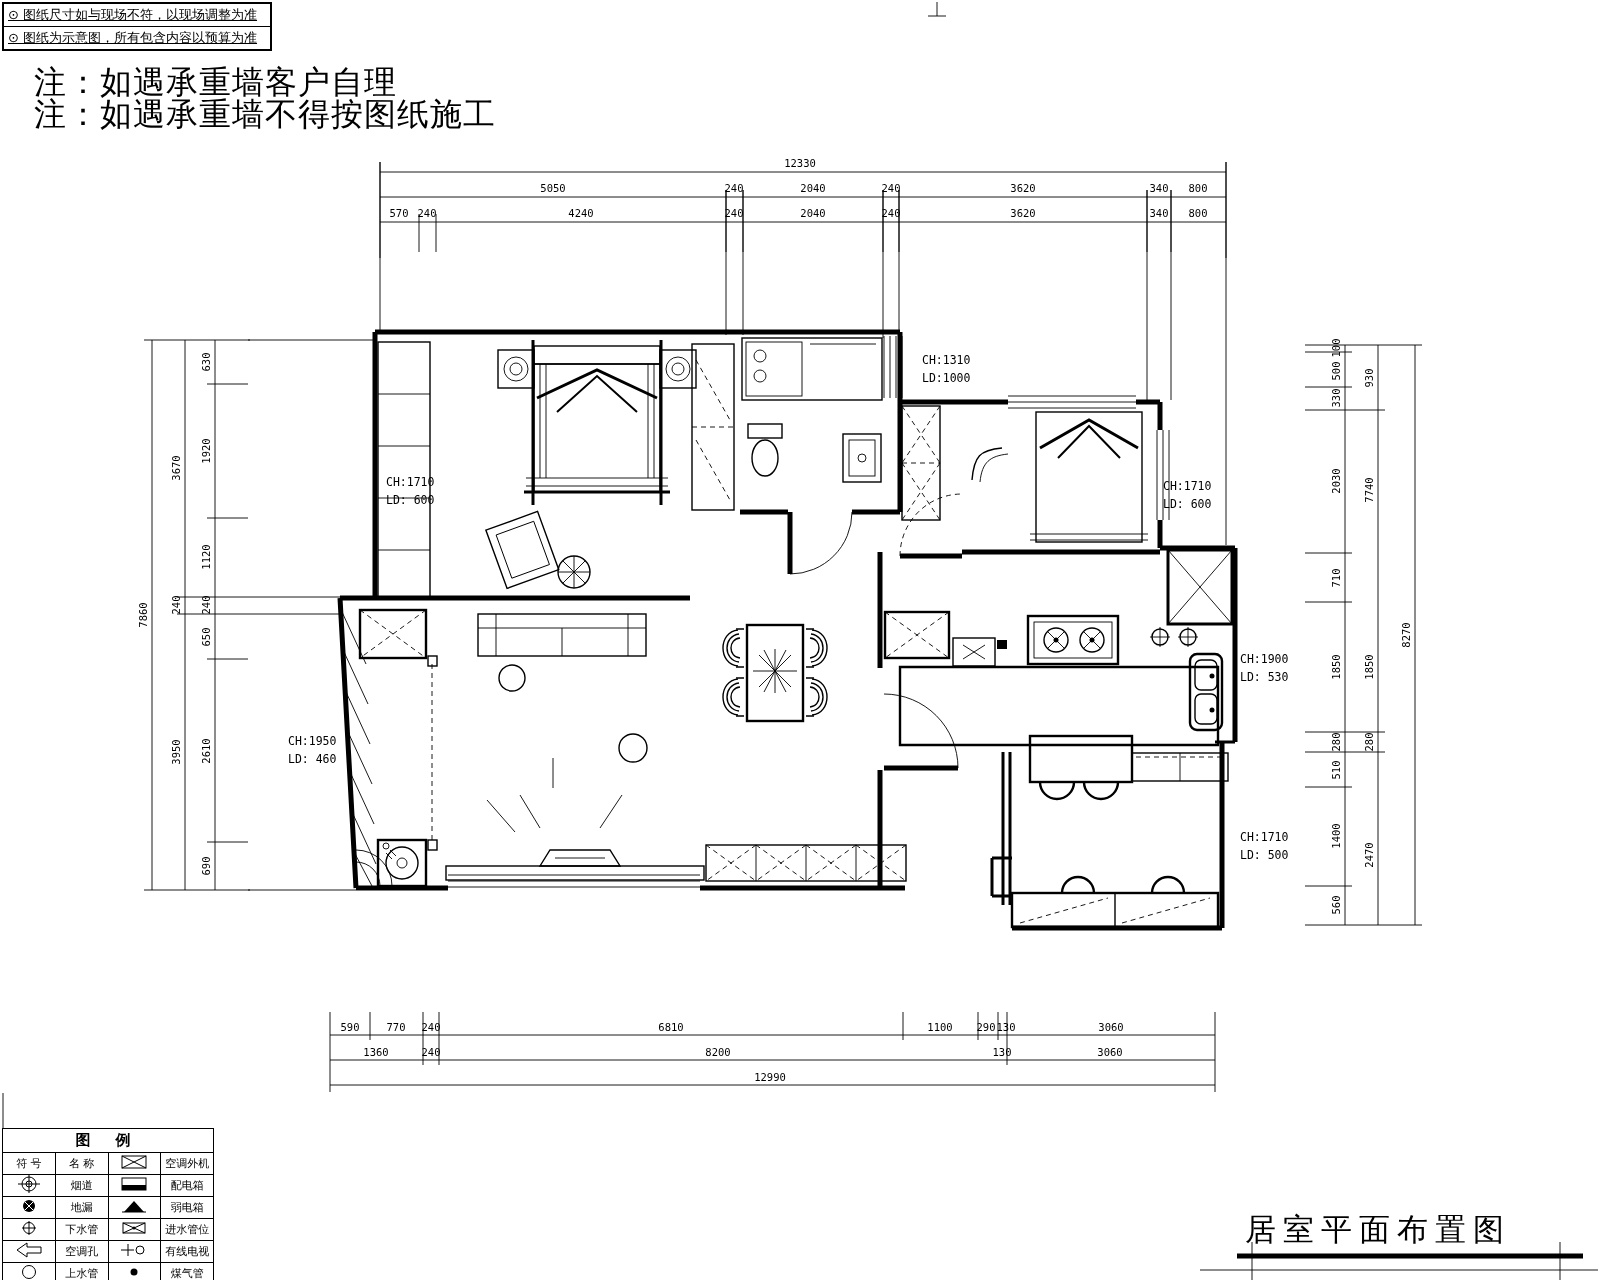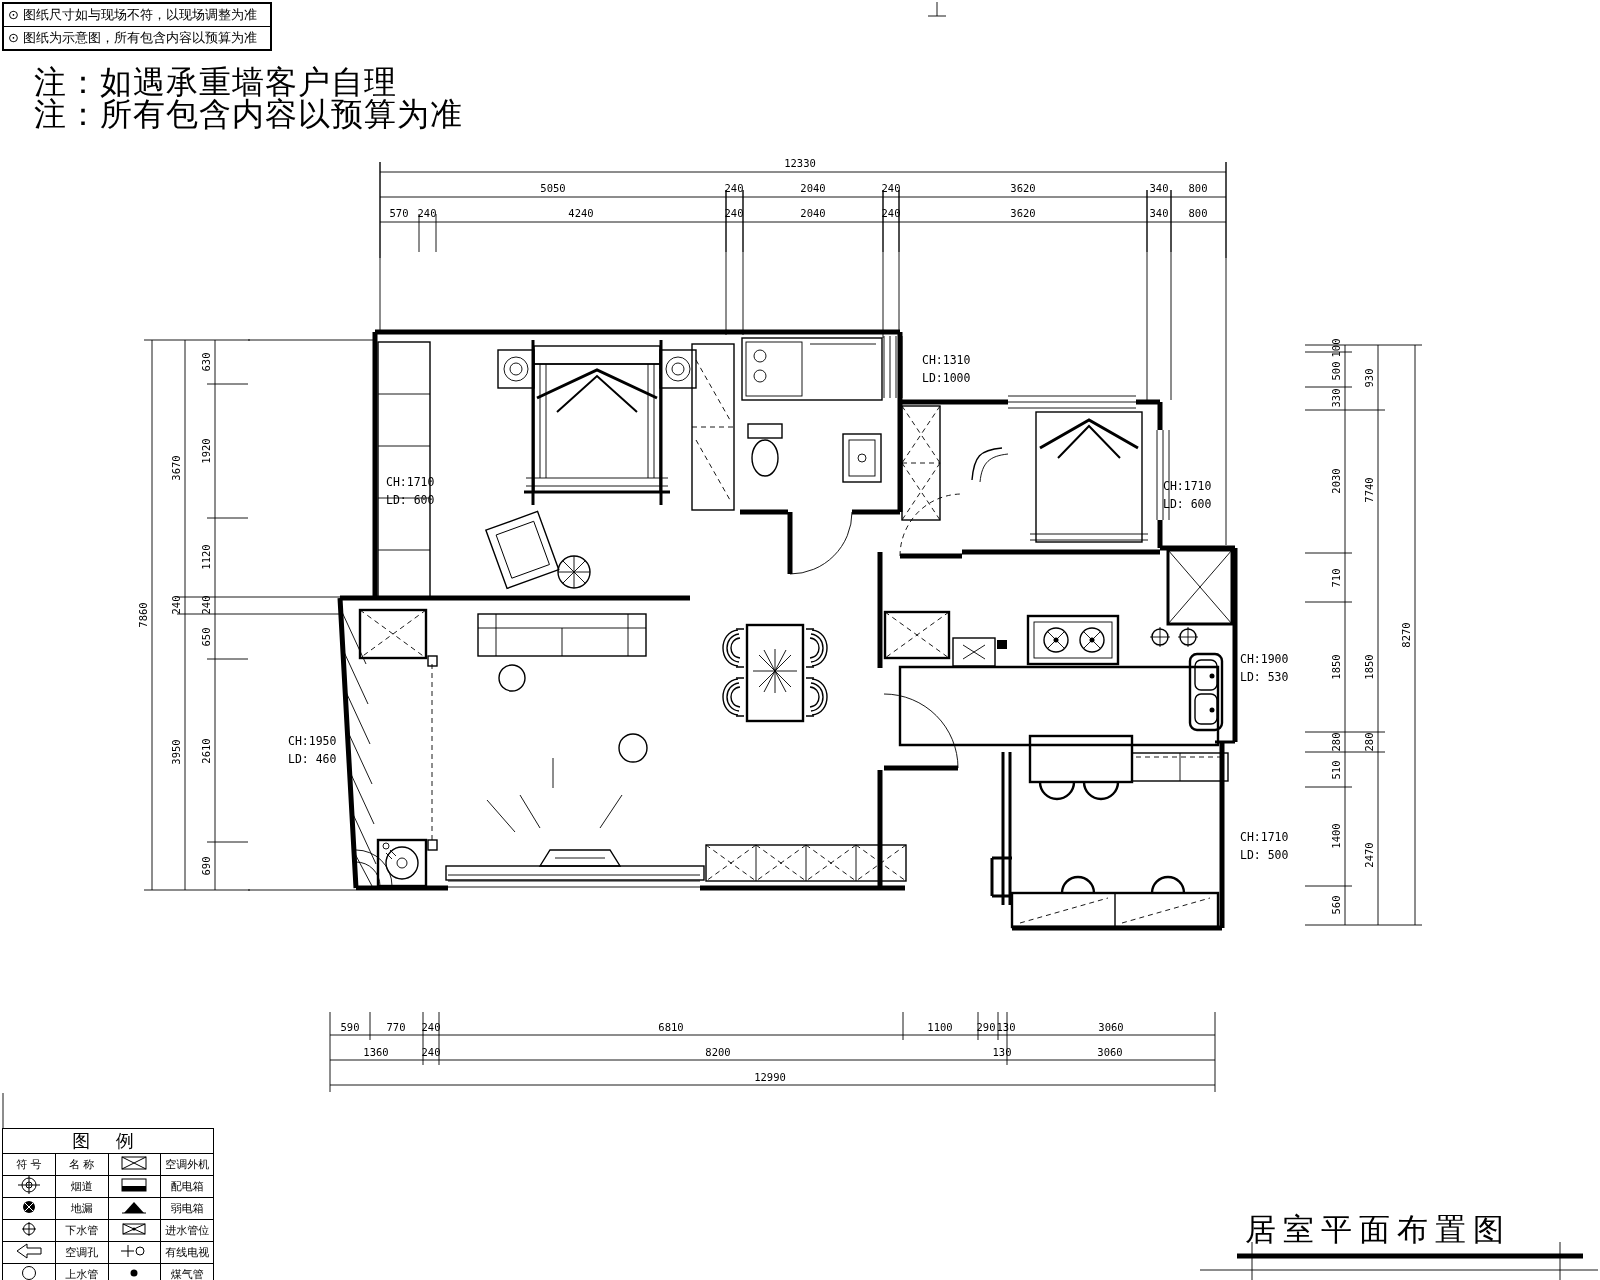--- a/index.html
+++ b/index.html
@@ -1,28 +1,28 @@
 <!DOCTYPE html>
 <html><head>
 <meta charset="utf-8">
 <style>
   html,body{margin:0;padding:0;background:#fff;}
   .sheet{position:relative;width:1600px;height:1280px;background:#fff;overflow:hidden;
          font-family:"DejaVu Sans",sans-serif;color:#000;}
   
-  .disclaimer{position:absolute;left:2px;top:2px;width:266px;border:2px solid #000;font-size:13px;line-height:22px;}
+  .disclaimer{position:absolute;left:2px;top:2px;width:266px;border:2px solid #000;font-size:13px;line-height:22px;text-decoration:underline;}
   .disclaimer .row{padding:0 4px;white-space:nowrap;}
   .disclaimer .row:first-child{border-bottom:1px solid #000;}
   
   .notes{position:absolute;left:34px;top:66px;font-size:32px;line-height:32px;letter-spacing:1px;}
   
   table.legend{position:absolute;left:2px;top:1128px;width:212px;border-collapse:collapse;table-layout:fixed;
                font-size:11px;text-align:center;}
   table.legend th,table.legend td{border:1px solid #000;padding:0;height:21px;overflow:hidden;white-space:nowrap;}
-  table.legend th{height:23px;font-size:18px;font-weight:normal;letter-spacing:10px;}
+  table.legend th{height:23px;font-size:15px;font-weight:bold;letter-spacing:10px;}
   .c1{width:43px}.c2{width:58px}.c3{width:47px}.c4{width:64px}
   
   svg.plan{position:absolute;left:0;top:0;}
   .w{stroke:#000;stroke-width:5;fill:none}
   .w3{stroke:#000;stroke-width:3;fill:none}
   .f{stroke:#000;stroke-width:1.4;fill:none}
   .f2{stroke:#000;stroke-width:2.4;fill:none}
   .thin{stroke:#000;stroke-width:0.9;fill:none}
   .dash{stroke-dasharray:5 4}
   .dl{stroke:#000;stroke-width:0.9;fill:none}
@@ -35,21 +35,21 @@
 
 <div class="sheet">
 
   <div class="disclaimer">
     <div class="row">⊙ 图纸尺寸如与现场不符，以现场调整为准</div>
     <div class="row">⊙ 图纸为示意图，所有包含内容以预算为准</div>
   </div>
 
   <div class="notes">
     <div>注：如遇承重墙客户自理</div>
-    <div>注：所有包含内容以预算为准</div>
+    <div>注：如遇承重墙不得按图纸施工</div>
   </div>
 
   <svg class="plan" width="1600" height="1280" viewBox="0 0 1600 1280">
 
     <defs>
       <g id="chairL">
         <path d="M26,1 C6,3 6,35 26,37"></path>
         <path d="M27,5 C11,7 11,31 27,33"></path>
         <path d="M28,9 C16,10 16,28 28,29"></path>
         <path d="M24,0 H32 M24,38 H32"></path>

